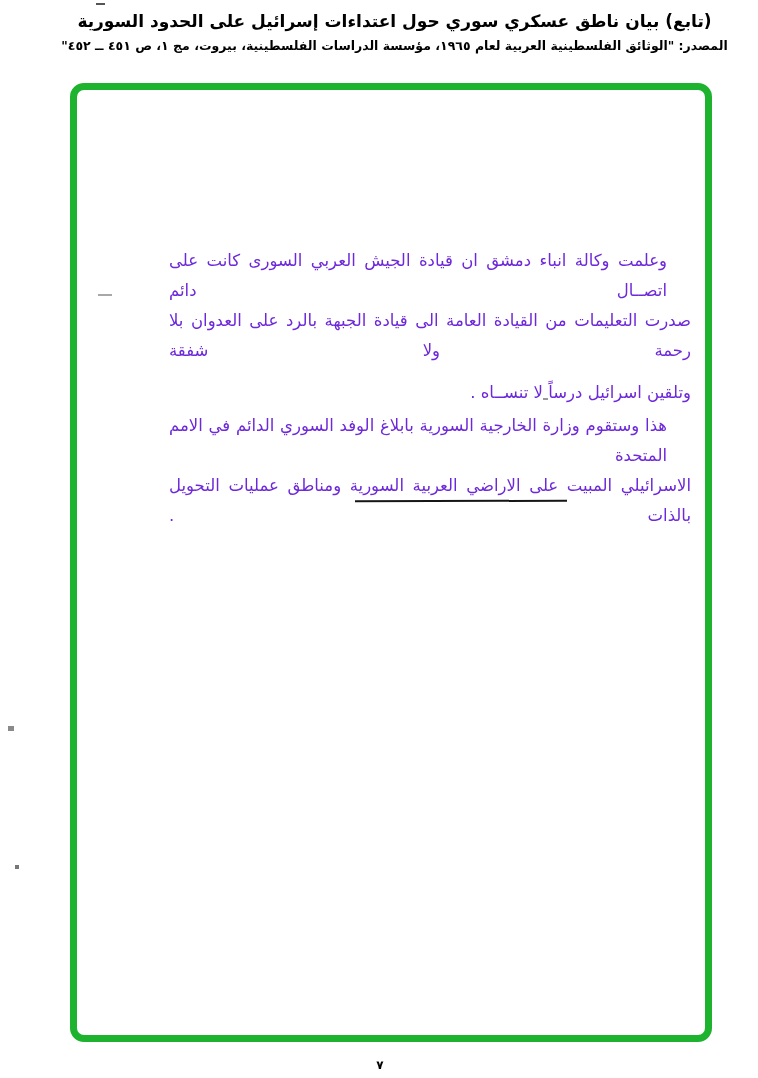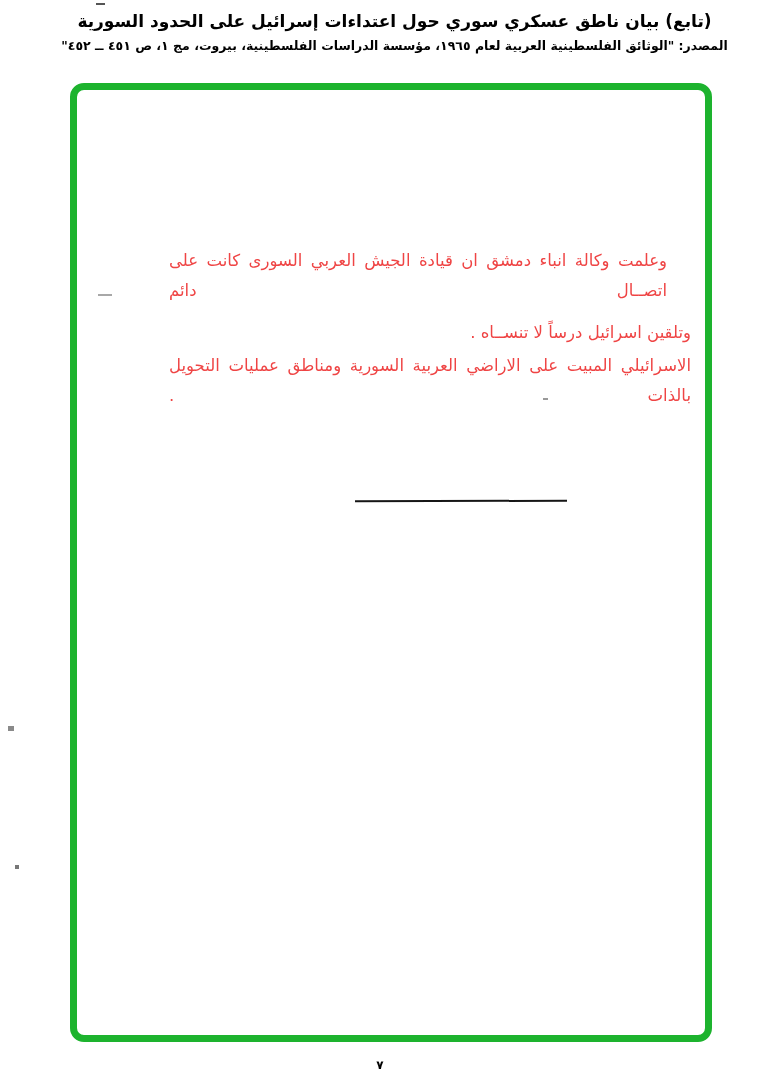--- a/index.html
+++ b/index.html
@@ -93,26 +93,28 @@
 
 <div class="page">
 
   <div class="header">
     <div class="title">(تابع) بيان ناطق عسكري سوري حول اعتداءات إسرائيل على الحدود السورية</div>
     <div class="source">المصدر: "الوثائق الفلسطينية العربية لعام ١٩٦٥، مؤسسة الدراسات الفلسطينية، بيروت، مج ١، ص ٤٥١ ــ ٤٥٢"</div>
   </div>
 
   <div class="frame" style="border-color: rgb(29, 179, 46);">
 
-    <div class="body-text" style="color: #ef4444;">
+    <div class="body-text" style="color: #6d28d9;">
       <p class="para">
         <span class="line indent">وعلمت وكالة انباء دمشق ان قيادة الجيش العربي السورى كانت على اتصــال دائم</span>
+        <span class="line">صدرت التعليمات من القيادة العامة الى قيادة الجبهة بالرد على العدوان بلا رحمة ولا شفقة</span>
         <span class="line end">وتلقين اسرائيل درساً لا تنســاه .</span>
       </p>
       <p class="para">
+        <span class="line indent">هذا وستقوم وزارة الخارجية السورية بابلاغ الوفد السوري الدائم في الامم المتحدة</span>
         <span class="line">الاسرائيلي المبيت على الاراضي العربية السورية ومناطق عمليات التحويل بالذات .</span>
       </p>
     </div>
 
     <div class="divider"></div>
   </div>
 
   <div class="page-num">٧</div>
 
   <div class="speck s1"></div>

